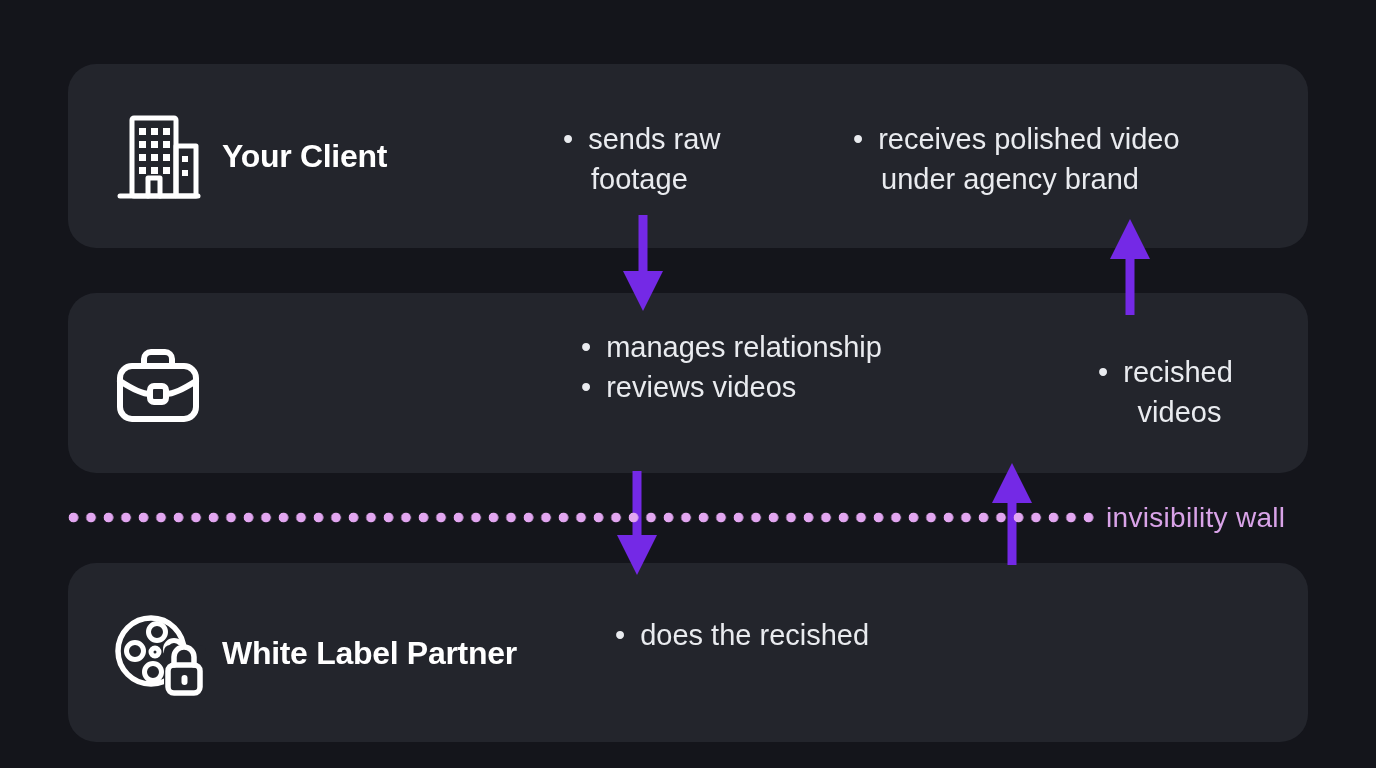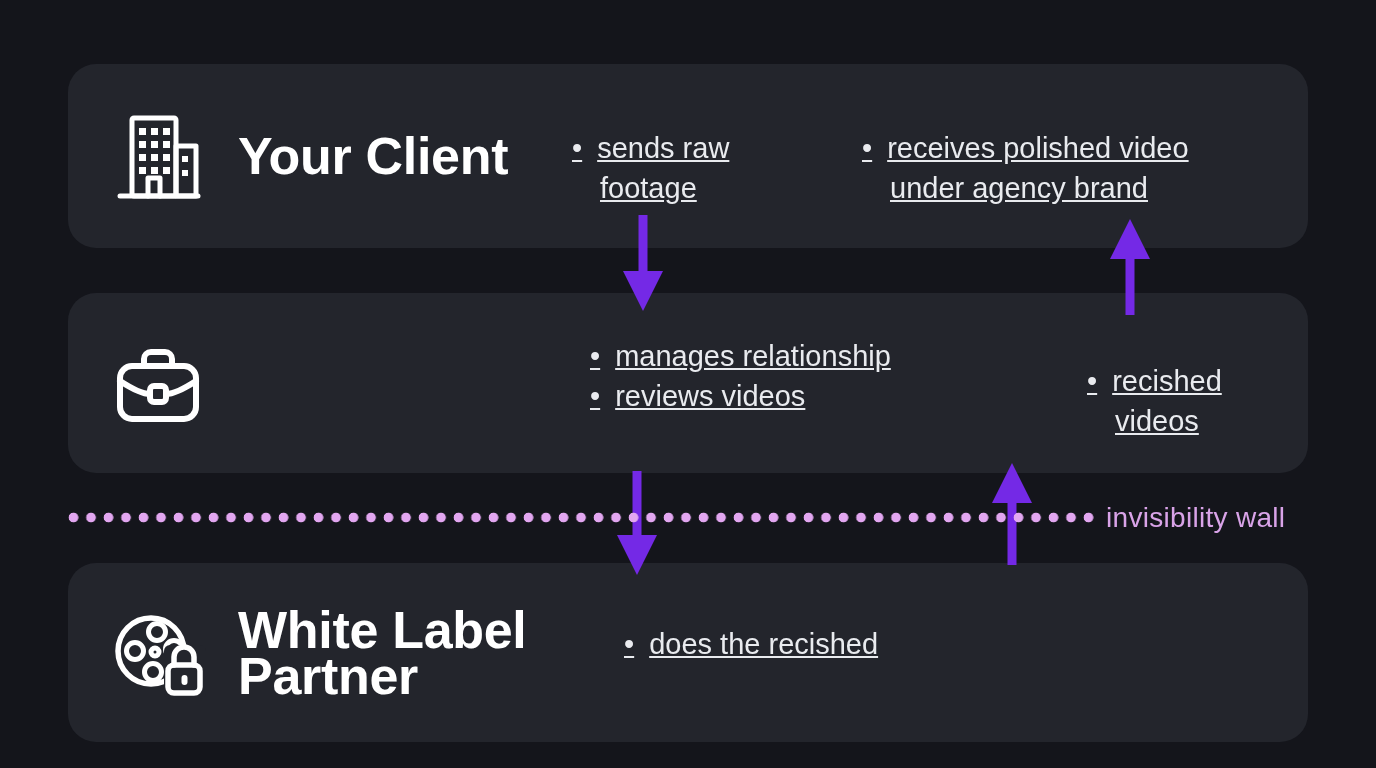--- a/index.html
+++ b/index.html
@@ -19,35 +19,35 @@
   }
   .card-client{top:64px;height:184px;}
   .card-agency{top:293px;height:180px;}
   .card-partner{top:563px;height:179px;}
   .icon{
     position:absolute;left:42px;top:50%;transform:translateY(-50%);
     width:96px;height:96px;
   }
   .icon svg{width:96px;height:96px;display:block;}
   .title{
-    position:absolute;left:170px;top:50%;transform:translateY(-50%);
-    font-size:52px;font-weight:700;color:var(--title);
+    position:absolute;left:154px;top:50%;transform:translateY(-50%);
+    font-size:32px;font-weight:700;color:var(--title);
     letter-spacing:-0.3px;line-height:46px;width:300px;
   }
   ul.bullets{
-    position:absolute;list-style:none;margin:12px;padding:0;
-    font-size:29px;color:var(--bullet-text);line-height:40px;font-weight:400;text-decoration:underline;
+    position:absolute;list-style:none;margin:3px;padding:0;
+    font-size:29px;color:var(--bullet-text);line-height:40px;font-weight:400;
   }
   ul.bullets li{padding-left:28px;text-indent:-28px;}
   ul.bullets li::before{content:"\2022";margin-right:15px;}
   .b{font-weight:700;}
   .c1-left{left:492px;top:52px;width:210px;}
   .c1-right{left:782px;top:52px;width:395px;}
   .c2-left{left:510px;top:31px;width:480px;}
-  .c2-right{left:1007px;top:56px;width:175px;}
+  .c2-right{left:1007px;top:56px;width:175px;text-align:center;}
   .c3-left{left:544px;top:49px;width:420px;line-height:43px;}
   .arrow{position:absolute;}
   .arrow svg{display:block;}
   .arrow-1{left:621px;top:215px;}
   .arrow-2{left:1108px;top:219px;}
   .arrow-3{left:615px;top:471px;}
   .arrow-4{left:990px;top:463px;}
   .wall-line{
     position:absolute;left:68px;top:512px;width:1028px;height:11px;
     background-image:radial-gradient(circle at 5.5px 5.5px, var(--wall-dot) 4.5px, rgba(0,0,0,0) 5.2px);

